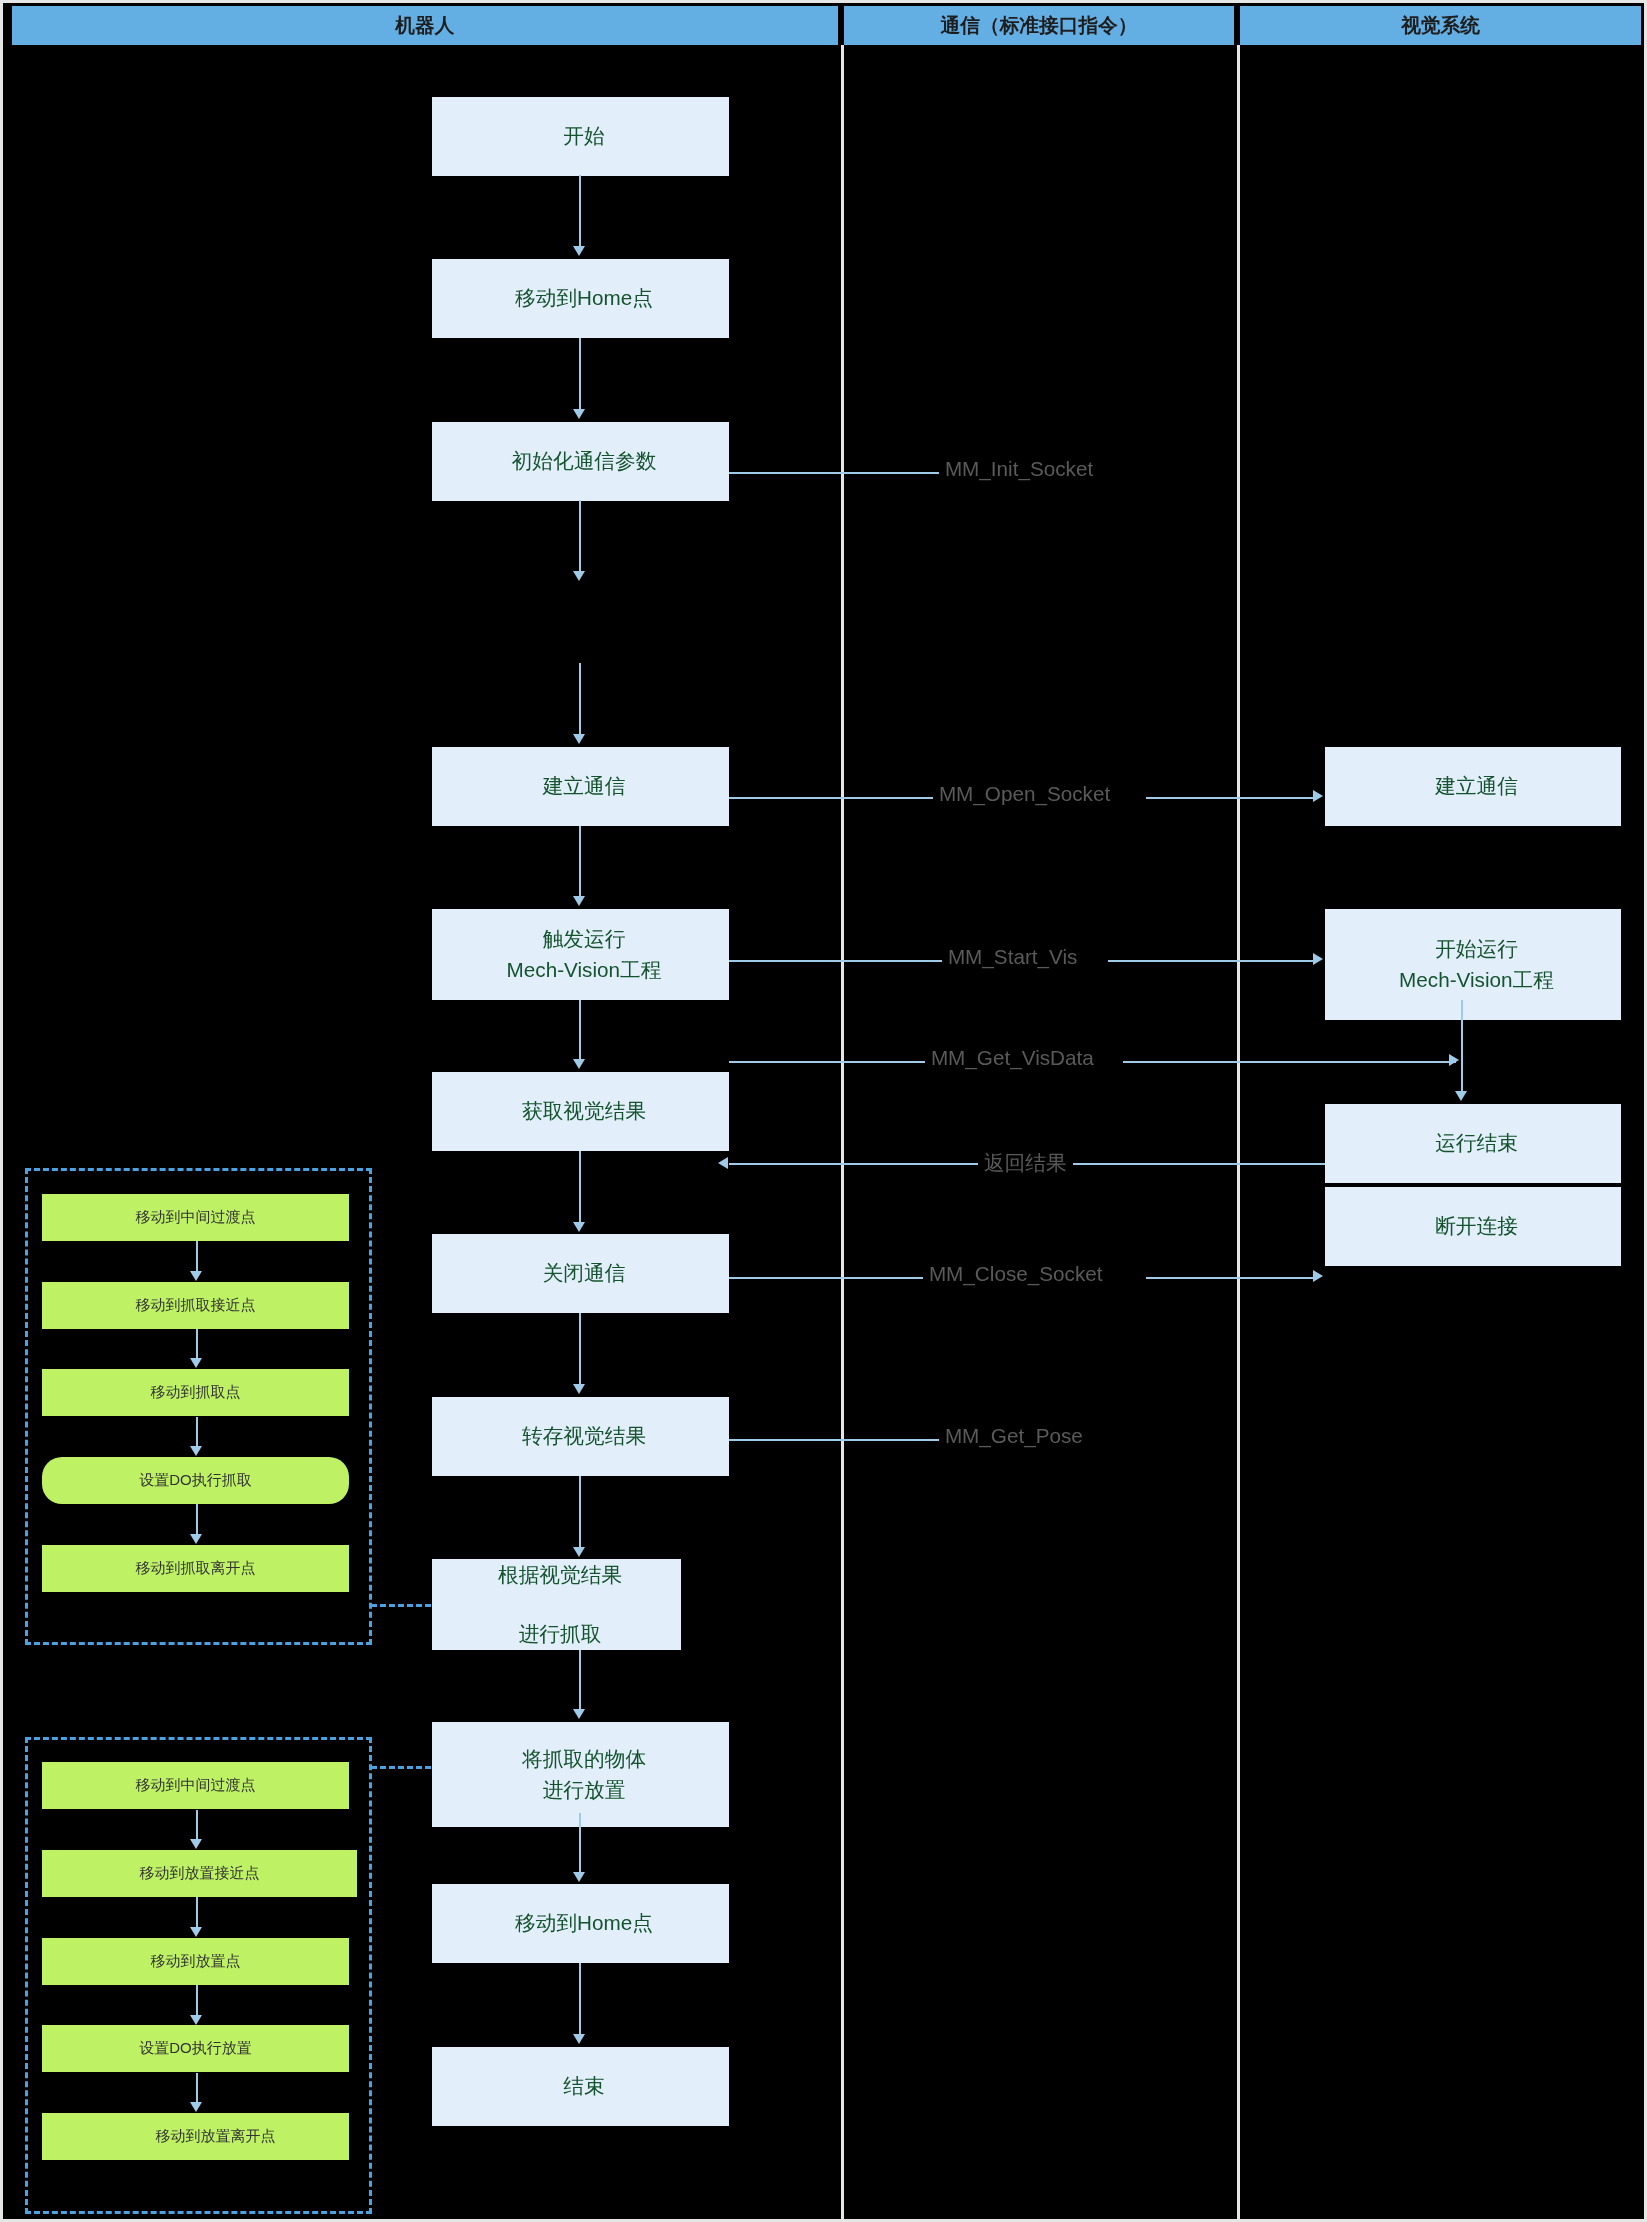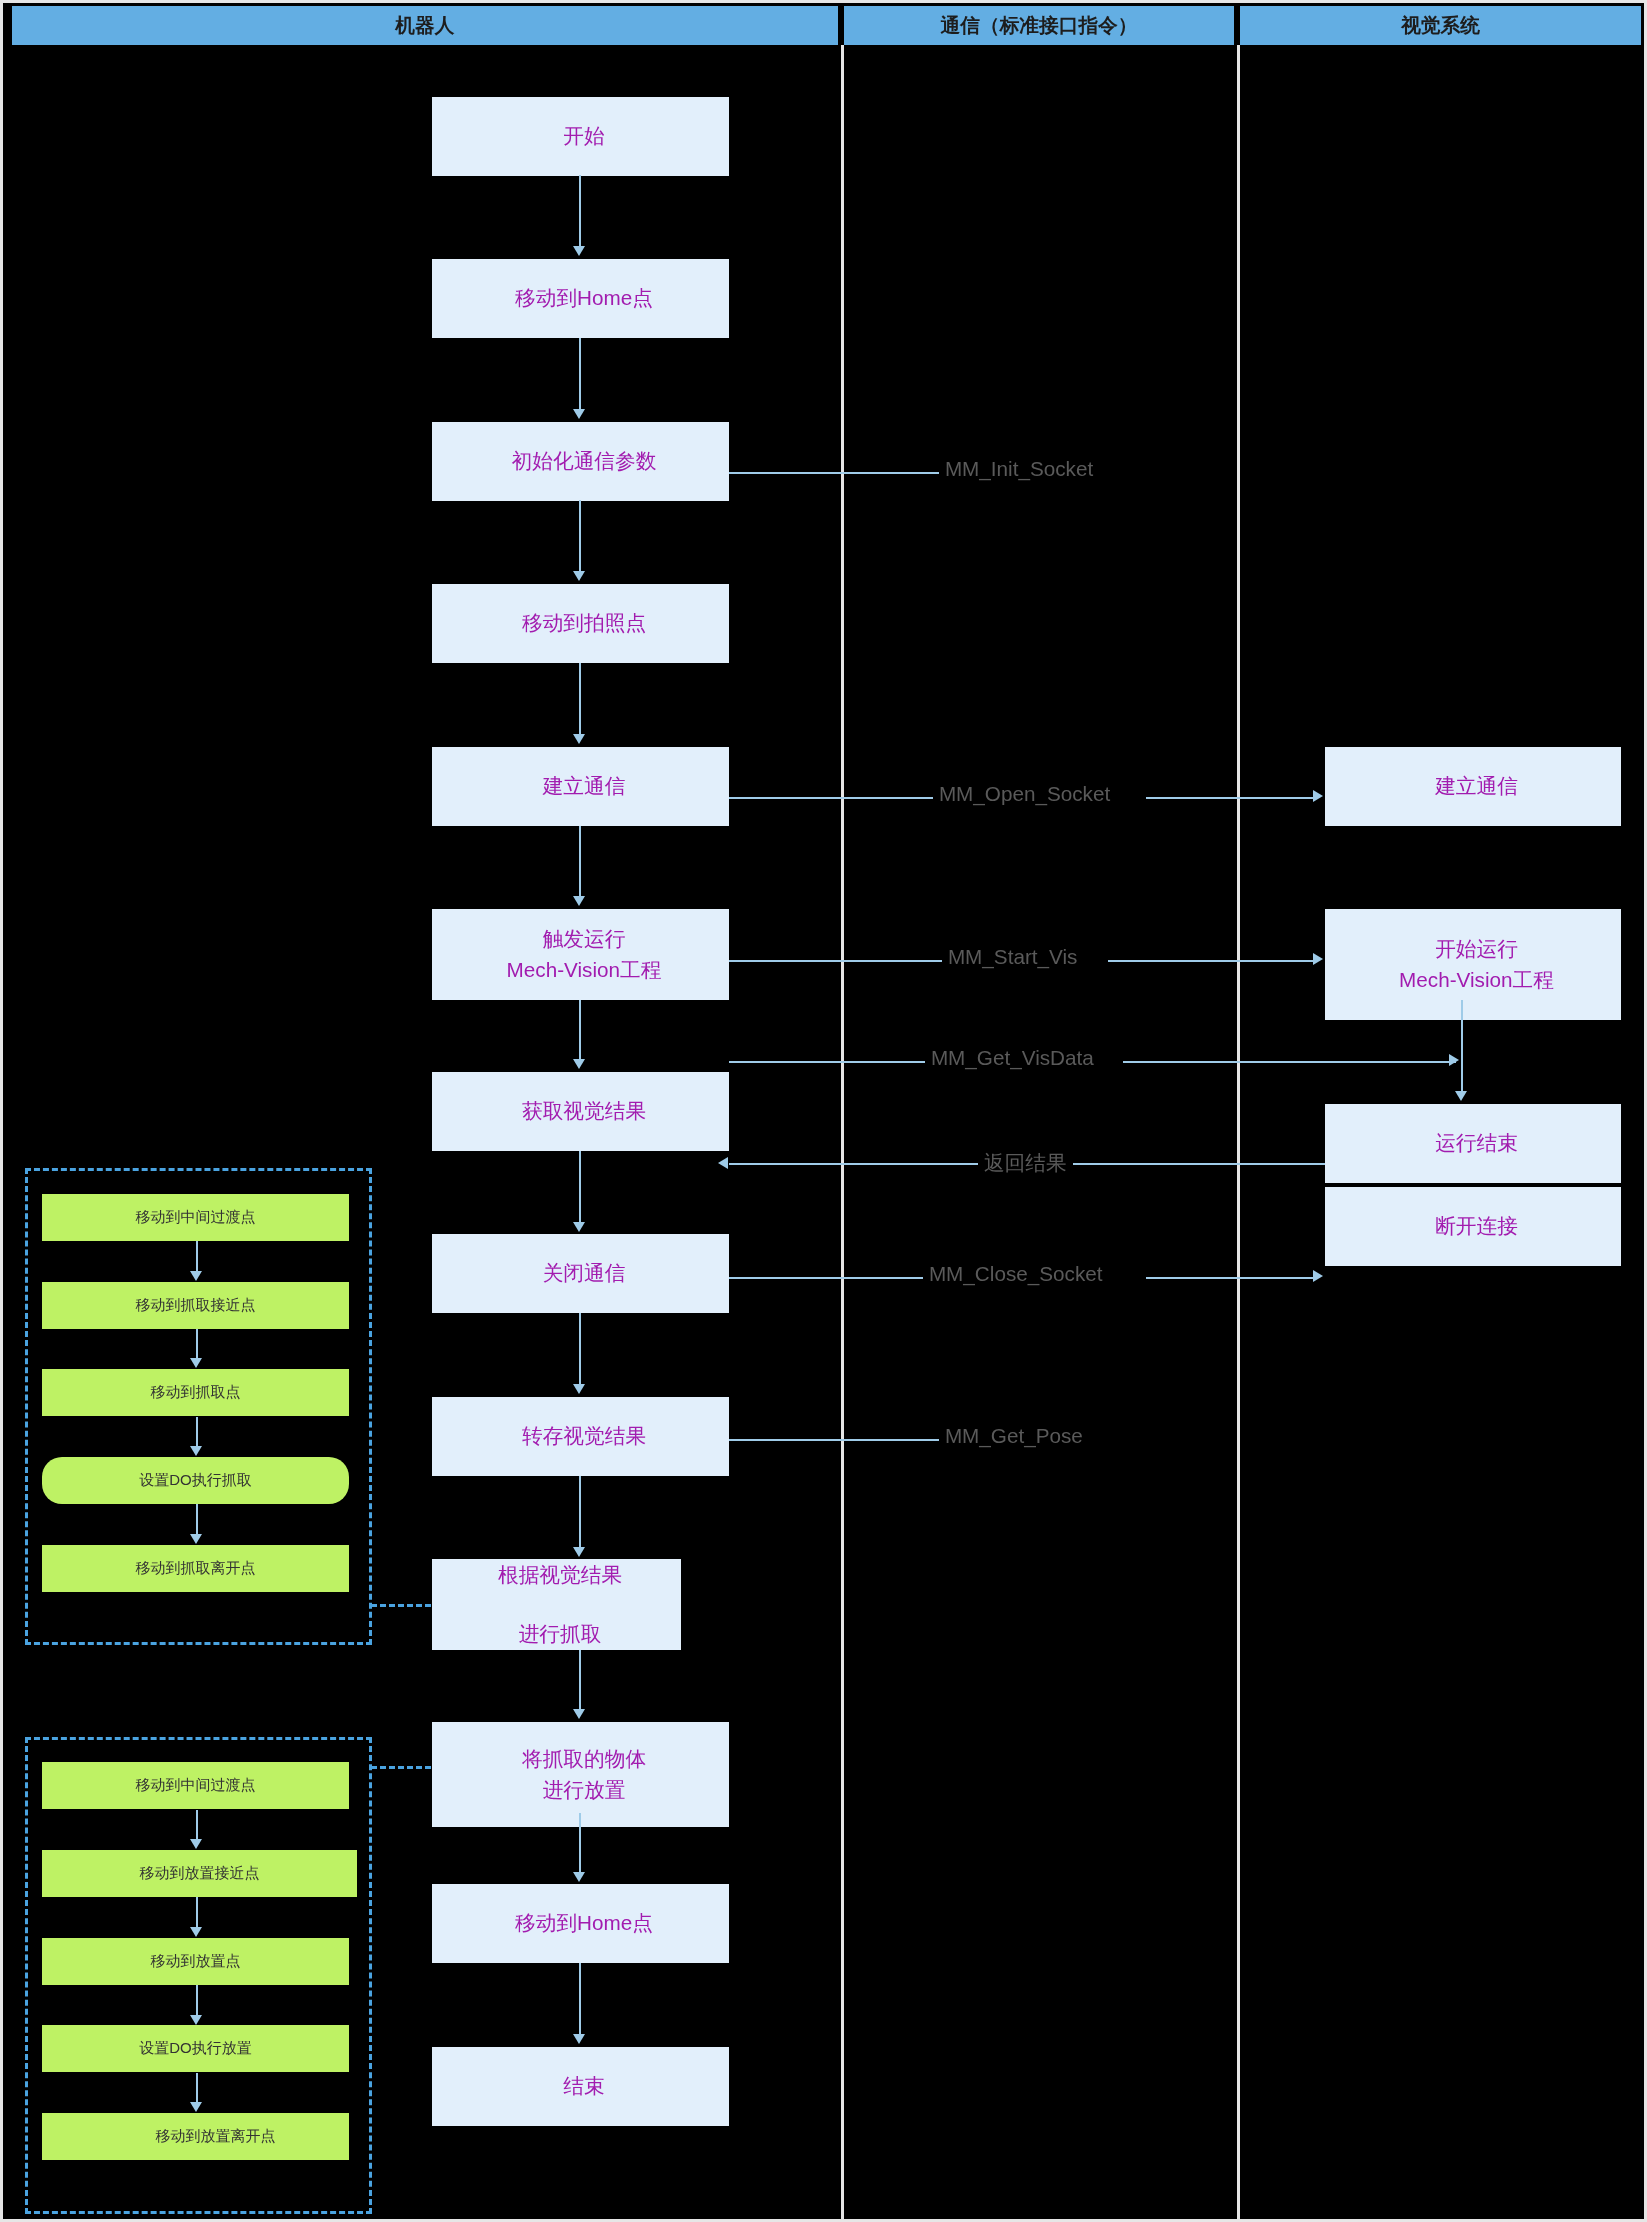--- a/index.html
+++ b/index.html
@@ -18,21 +18,21 @@
        color:#1d1d1d;font-weight:bold;font-size:19.7px;box-sizing:border-box;}
   .hdr#hdr-robot{left:8.9px;width:826px;}
   .hdr#hdr-comm {left:841px;width:390px;}
   .hdr#hdr-vis  {left:1237px;width:401px;}
 
   
   .lane-sep{position:absolute;top:42px;width:3px;height:2174px;background:#e6e6e6;}
 
   
   .box{
-    position:absolute;background:#e2effb;color:#a21caf;
+    position:absolute;background:#e2effb;color:#14532d;
     display:flex;flex-direction:column;align-items:center;justify-content:center;
     font-size:20.7px;line-height:1.45;text-align:center;box-sizing:border-box;padding-left:7px;
   }
   .box .l2{display:block;}
 
   
   .sbox{
     position:absolute;background:#bef264;color:#333;
     display:flex;align-items:center;justify-content:center;
     font-size:15px;text-align:center;box-sizing:border-box;
@@ -84,23 +84,20 @@
   </div>
 
   <div class="box" style="left:429px;top:256px;width:297px;height:79px;">
     <span>移动到Home点</span>
   </div>
 
   <div class="box" style="left:429px;top:419px;width:297px;height:79px;">
     <span>初始化通信参数</span>
   </div>
 
-  <div class="box" style="left:429px;top:581px;width:297px;height:79px;">
-    <span>移动到拍照点</span>
-  </div>
 
   <div class="box" style="left:429px;top:744px;width:297px;height:79px;">
     <span>建立通信</span>
   </div>
 
   <div class="box" style="left:429px;top:906px;width:297px;height:91px;">
     <span class="l2">触发运行</span>
     <span class="l2">Mech-Vision工程</span>
   </div>
 

